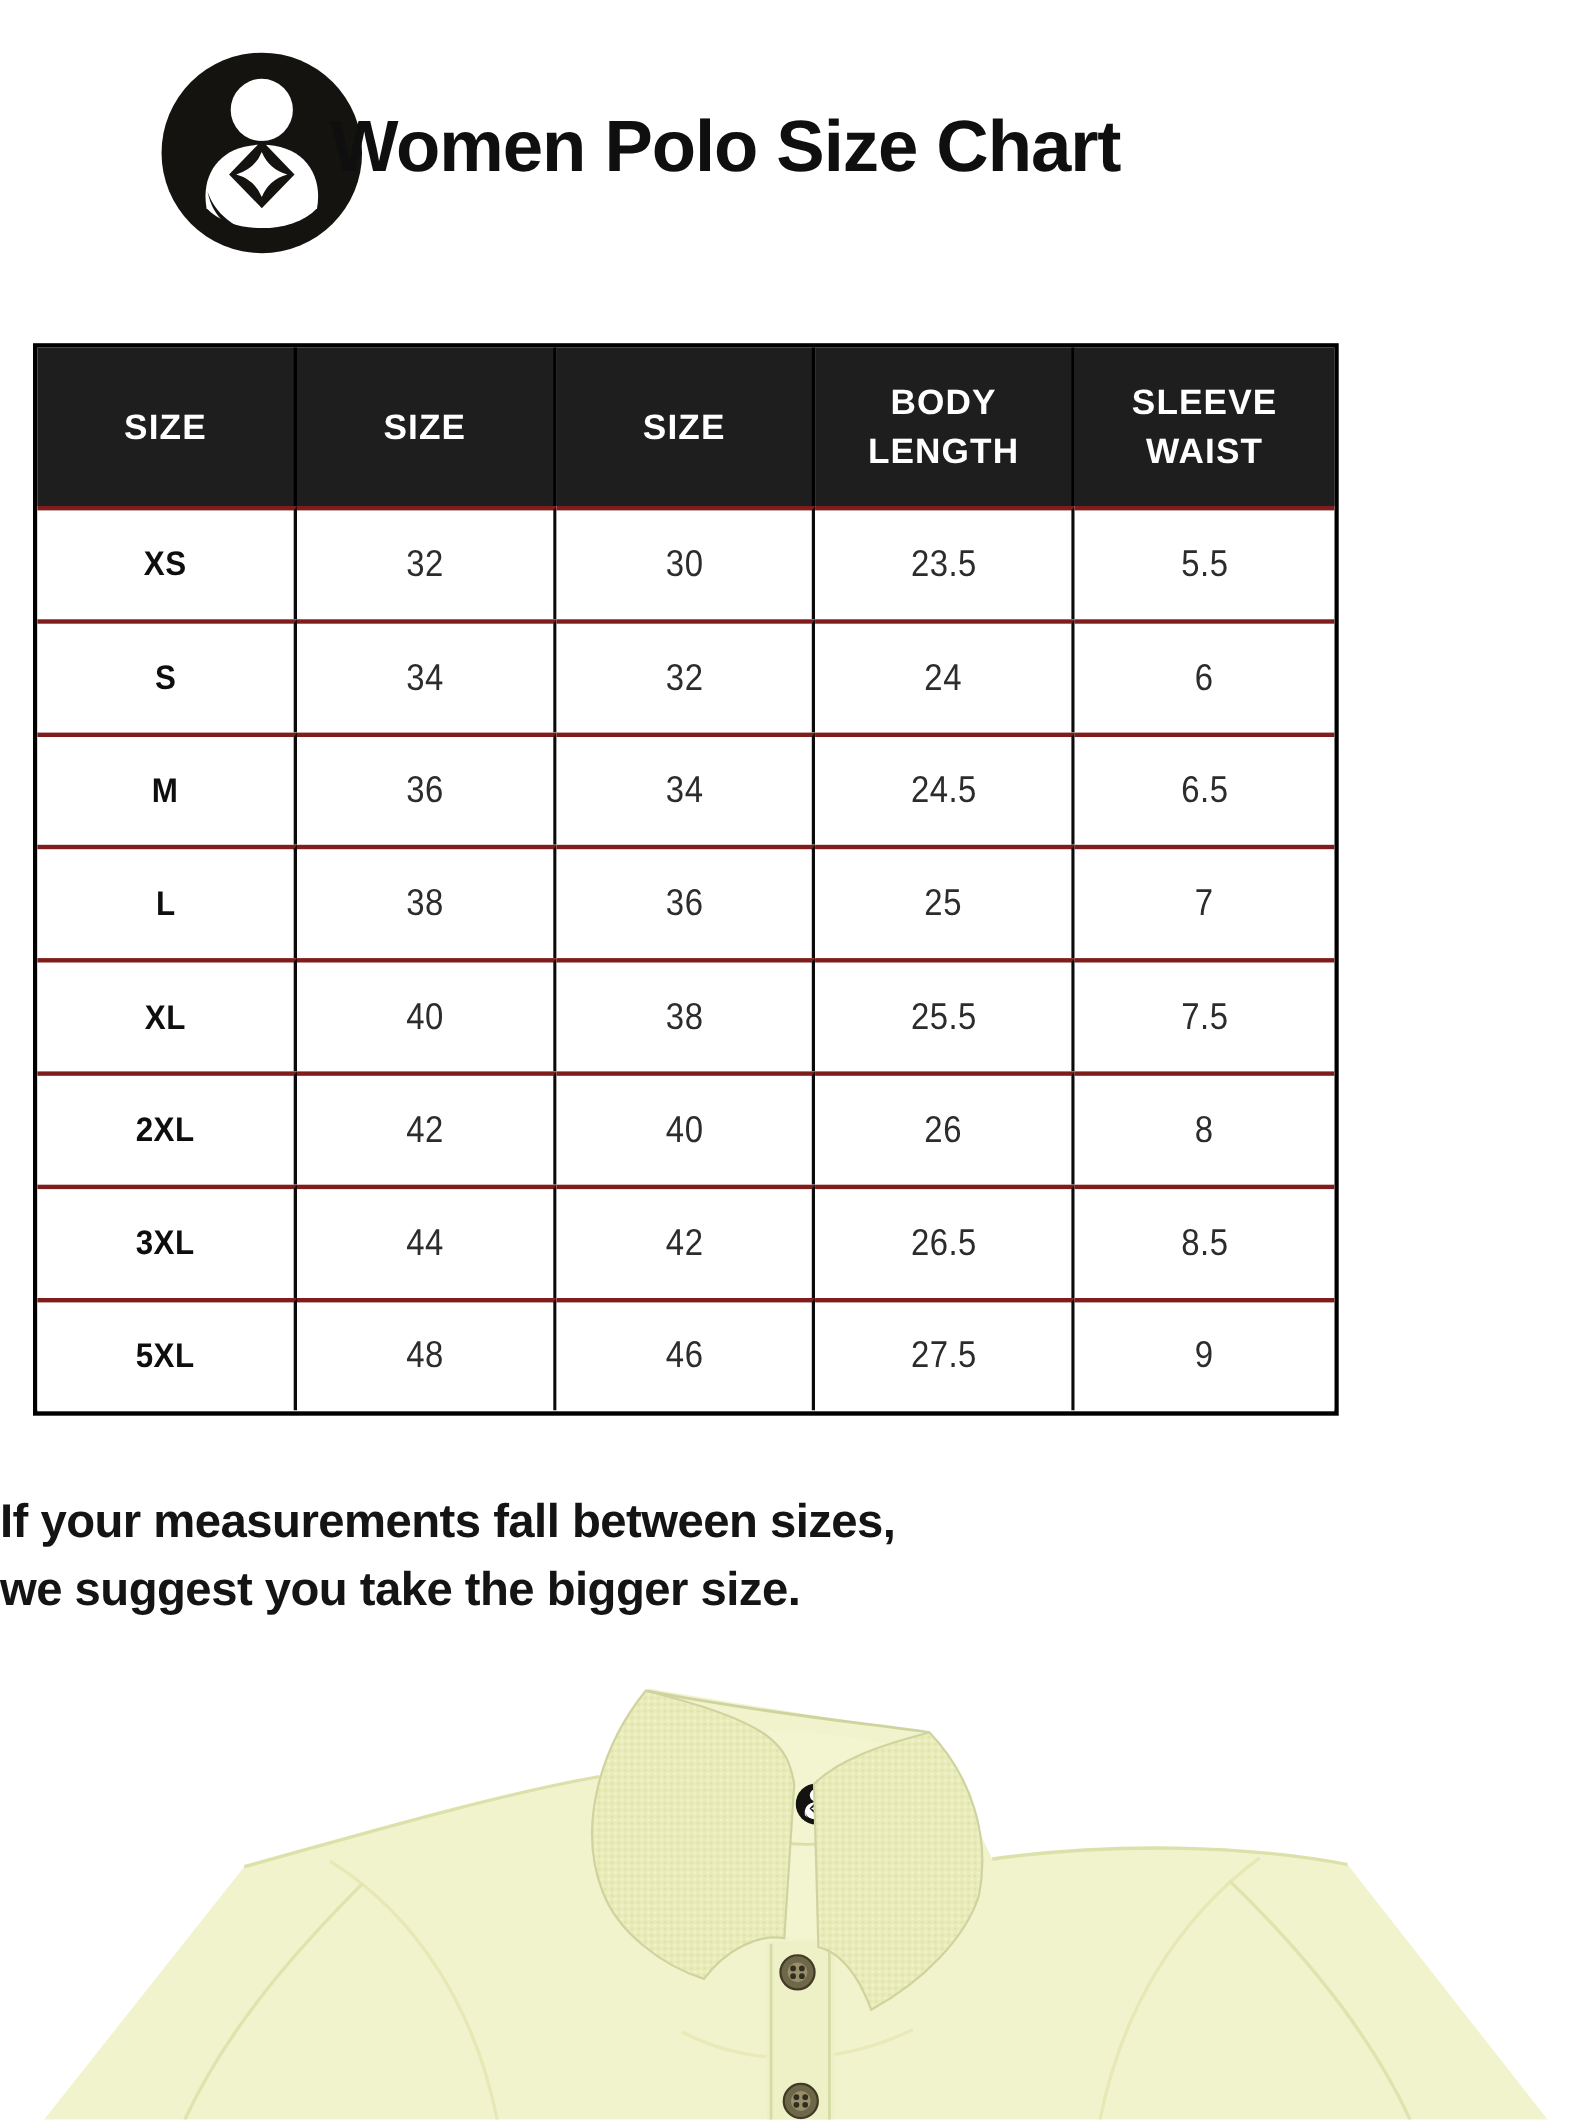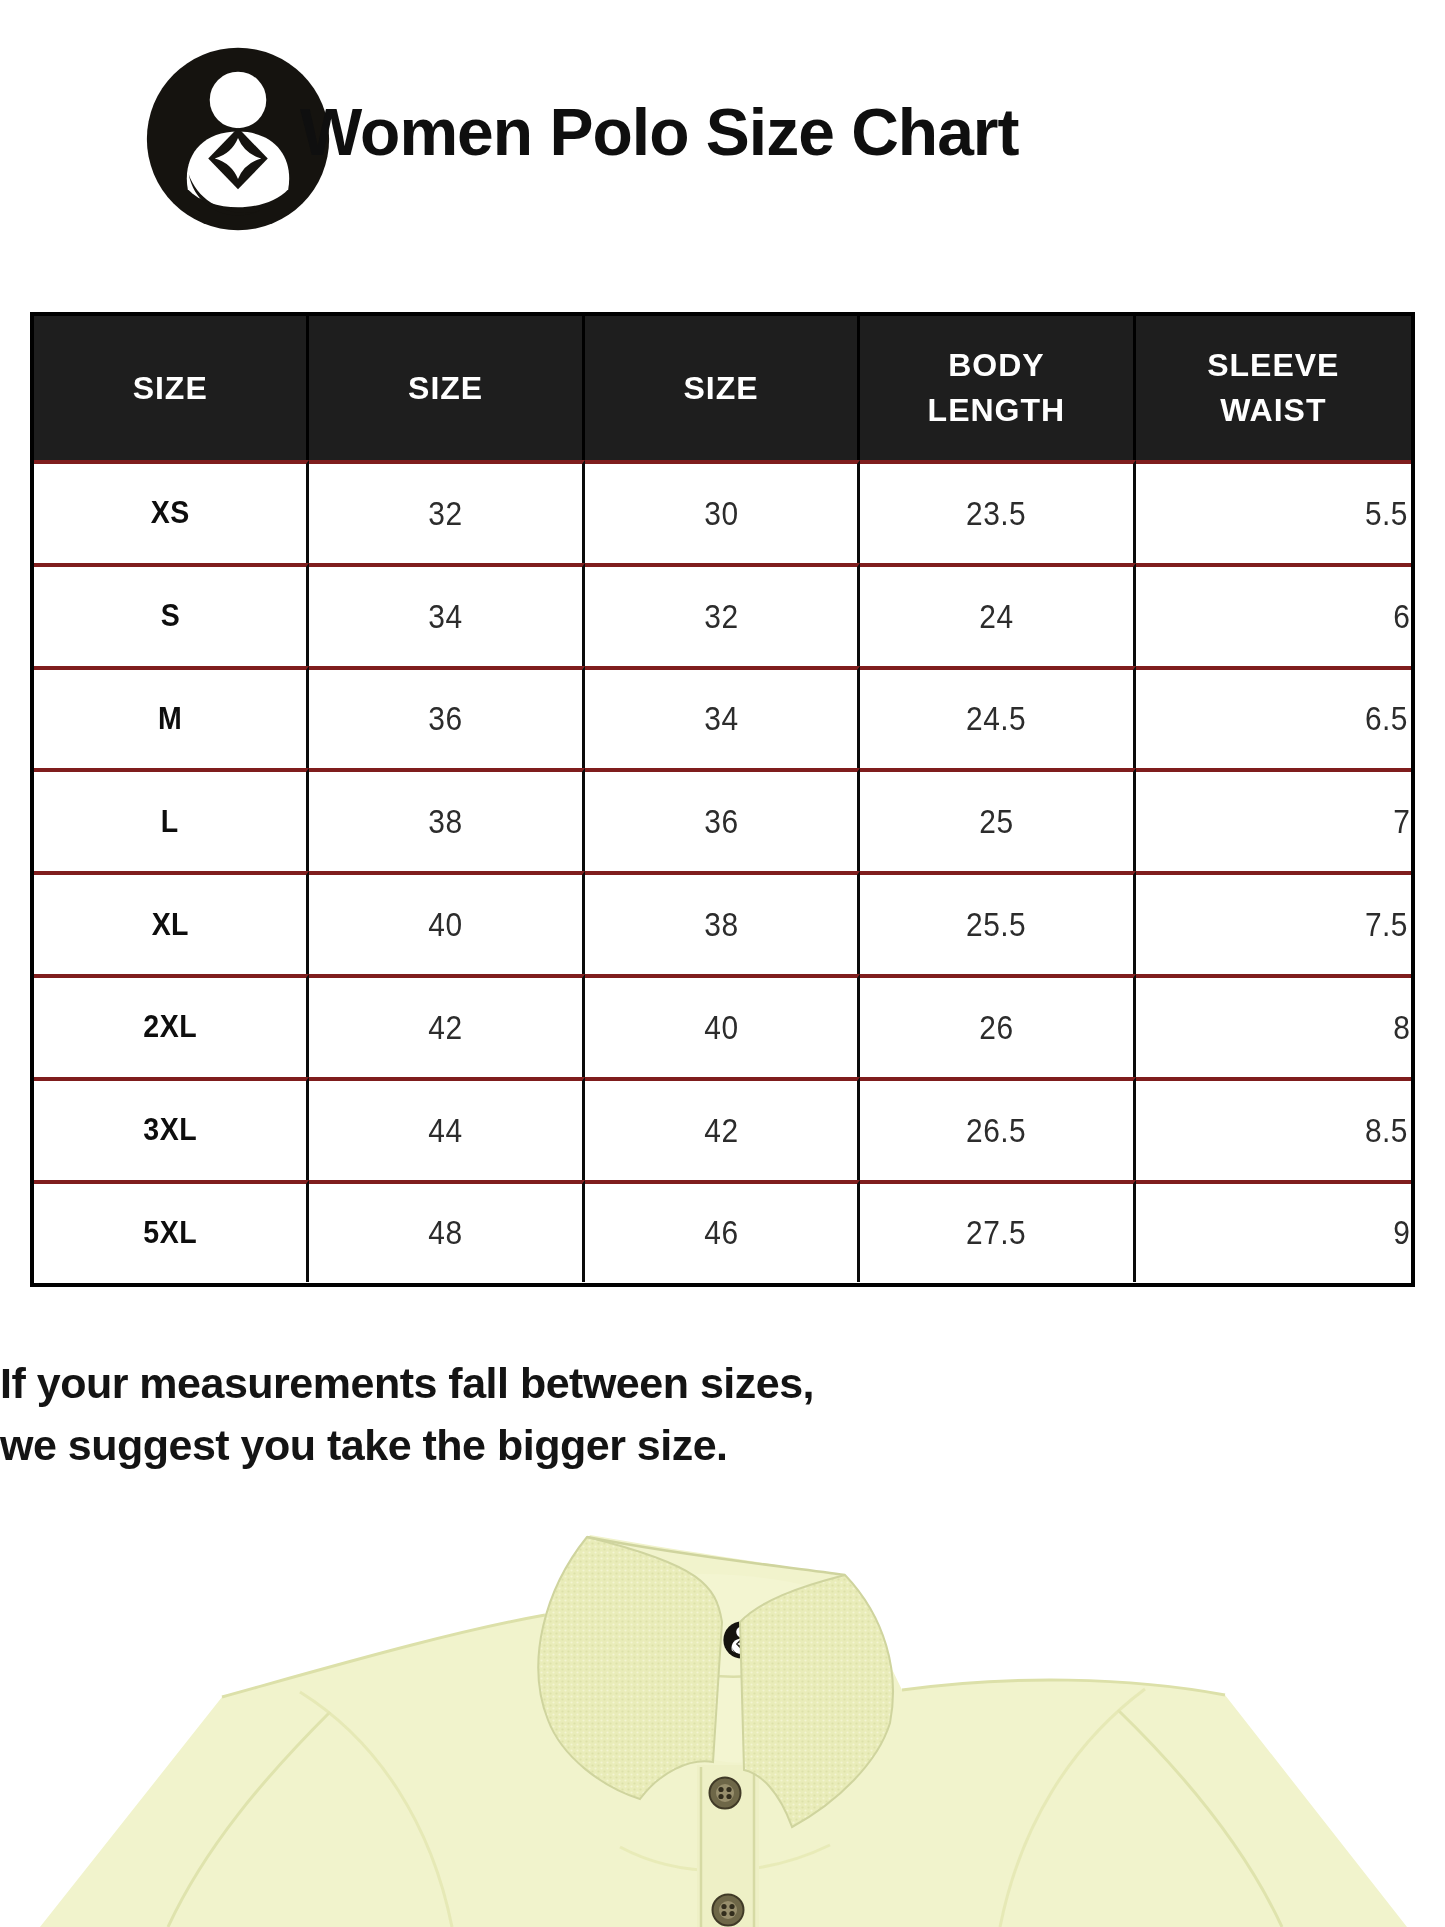--- a/index.html
+++ b/index.html
@@ -9,41 +9,41 @@
   }
   
   .brand-logo{position:absolute;left:145px;top:46px;width:186px;height:186px;}
   .page-title{
     position:absolute;left:300px;top:96px;width:1100px;
     font-size:66px;font-weight:700;letter-spacing:-1px;color:#0f0f0f;
     line-height:72px;white-space:nowrap;
   }
   
   .size-table{
-    position:absolute;left:30px;top:312px;width:1385px;height:975px;
+    position:absolute;left:30px;top:312px;width:1187px;height:975px;
     box-sizing:border-box;border:4px solid #000;
     display:grid;
     grid-template-columns:repeat(5,1fr);
     grid-template-rows:144px repeat(8,102.8px);
     background:#ffffff;
   }
   .trow{display:contents;}
   .hcell{
     background:#1e1e1e;color:#ffffff;
     display:flex;align-items:center;justify-content:center;text-align:center;
     font-weight:700;font-size:32px;letter-spacing:1px;line-height:45px;
     padding:0 34px;border-right:3px solid #000;box-sizing:border-box;
   }
   .hcell.last{border-right:none;}
   .cell{
     display:flex;align-items:center;justify-content:center;text-align:center;
     border-top:4px solid #7f1d1d;border-right:3px solid #0a0a0a;
     box-sizing:border-box;background:#fff;
   }
-  .cell.last{border-right:none;justify-content:flex-end;}
+  .cell.last{border-right:none;}
   .cv{display:inline-block;transform:scaleX(.88);transform-origin:center;
       font-size:34px;font-weight:400;color:#2c2c2c;letter-spacing:.5px;}
   .cvb{display:inline-block;transform:scaleX(.92);transform-origin:center;
       font-size:31px;font-weight:700;color:#0e0e0e;letter-spacing:.5px;}
   
   .note{
     position:absolute;left:0;top:1352px;width:1445px;
     font-size:43px;font-weight:700;color:#141414;line-height:62px;letter-spacing:-.5px;
   }
   

